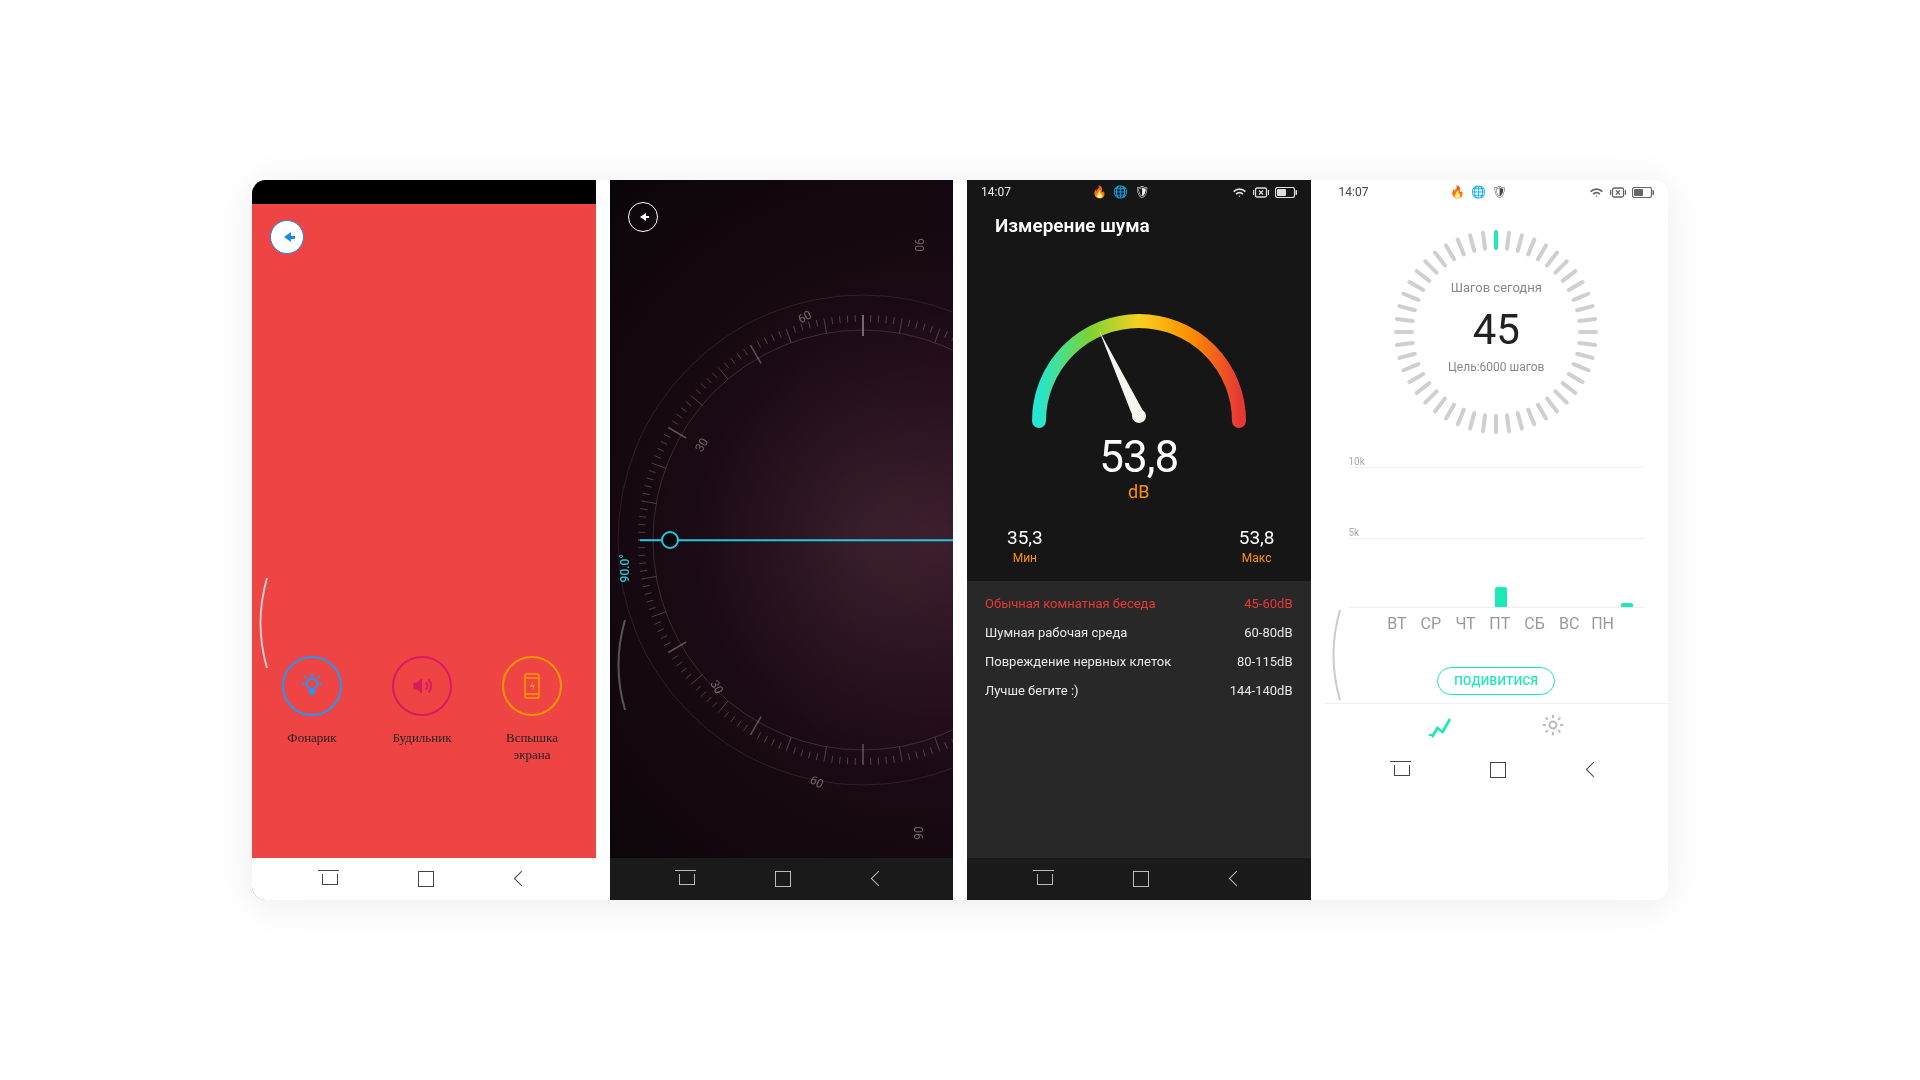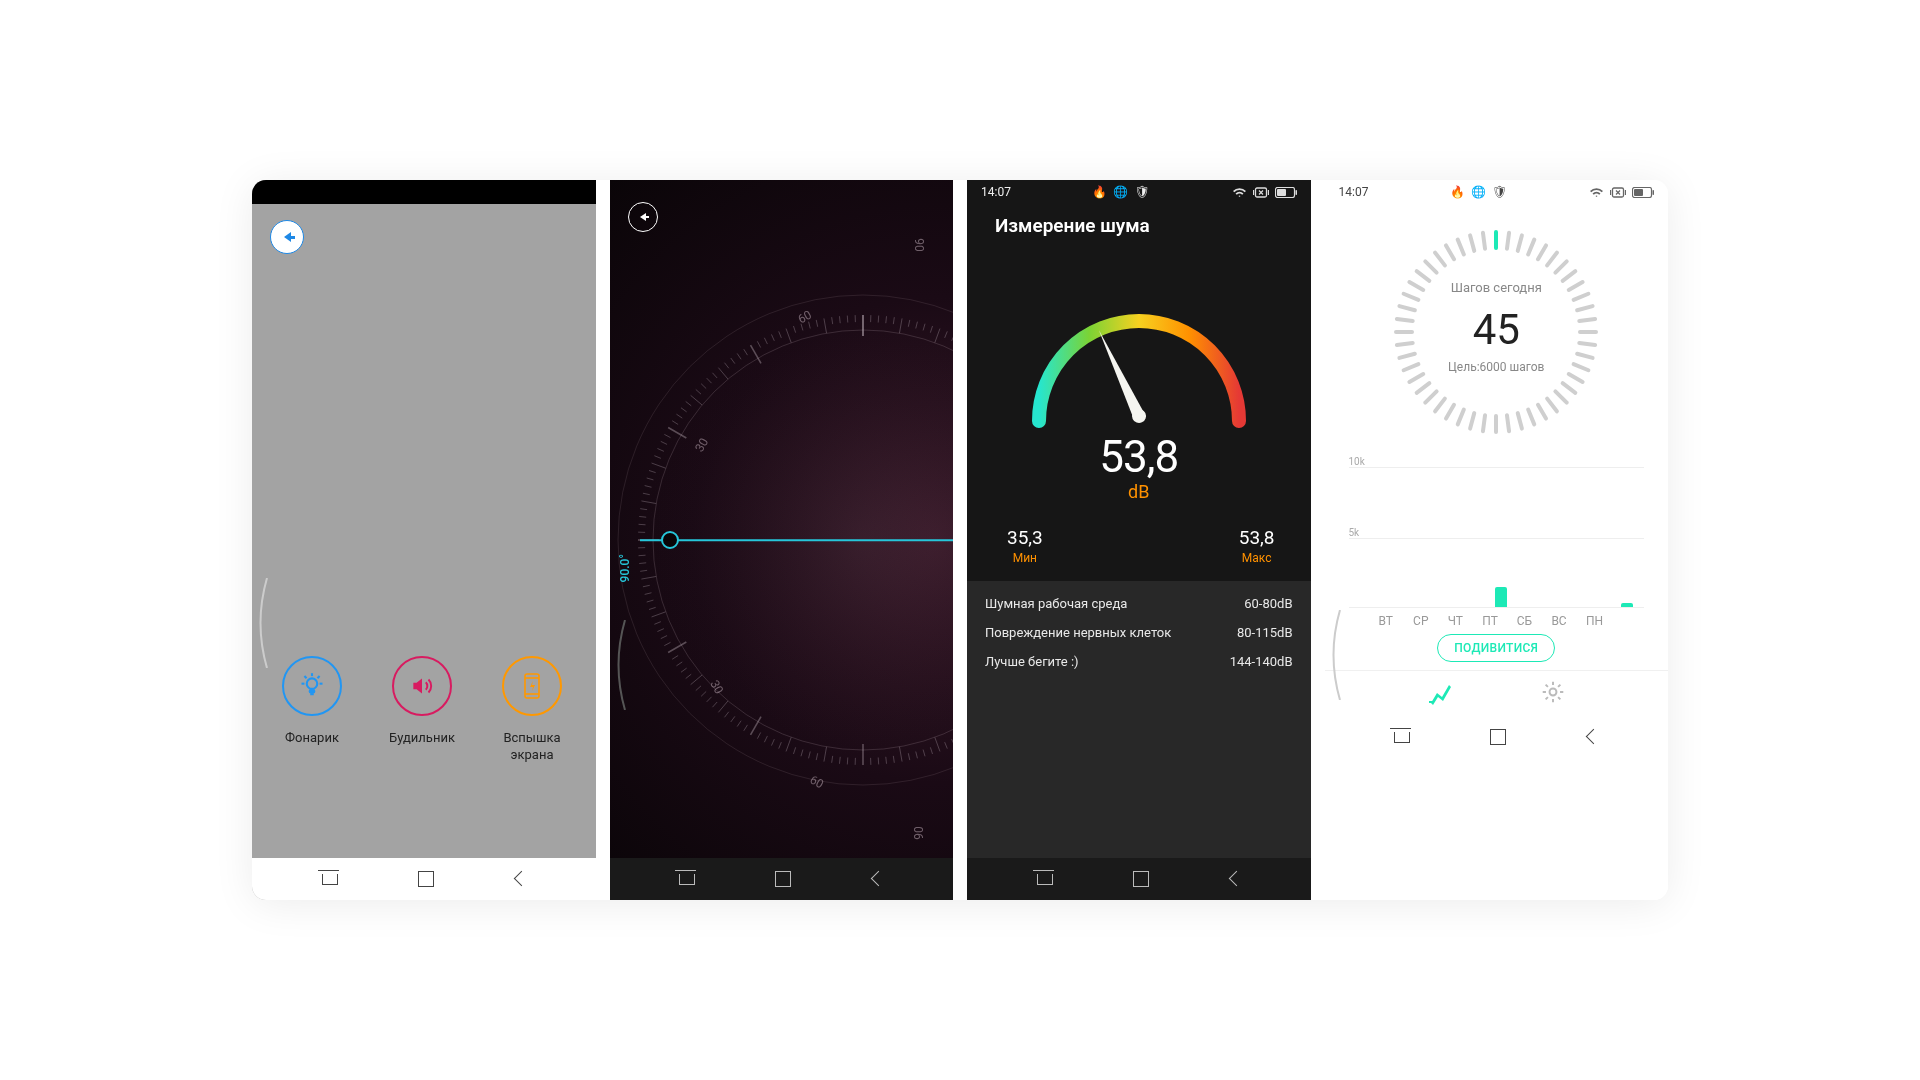--- a/index.html
+++ b/index.html
@@ -26,21 +26,21 @@
   .phone {
     width: 344px;
     height: 720px;
     position: relative;
     display: flex;
     flex-direction: column;
     overflow: hidden;
   }
 
   
-  .p1 { background: #a3a3a3; }
+  .p1 { background: #ef4444; font-family: Liberation Serif, serif; }
   .p1-status {
     height: 24px;
     background: #000;
     display: flex;
     align-items: center;
     justify-content: space-between;
     padding: 0 10px;
     font-size: 11px;
     color: #fff;
   }
@@ -324,27 +324,27 @@
     position: absolute;
     bottom: 0;
     width: 12px; height: 6px;
     background: #1de9b6;
     border-radius: 2px 2px 0 0;
   }
   .p4-days {
     display: flex;
     justify-content: space-between;
     padding: 6px 30px 0 30px;
-    font-size: 12px;
+    font-size: 16px;
     color: #999;
-    text-align: left;
+    text-align: right;
   }
   .p4-days span { width: 28px; }
   .p4-view-btn {
-    margin: 4px auto 8px auto;
+    margin: 32px auto 8px auto;
     padding: 6px 16px;
     border: 1.5px solid #1de9b6;
     color: #1de9b6;
     border-radius: 16px;
     width: fit-content;
     font-size: 12px;
     letter-spacing: 0.3px;
     font-weight: 500;
   }
   .p4-footer {
@@ -722,20 +722,24 @@
       <div class="p3-mm-block">
         <div class="p3-mm-val">35,3</div>
         <div class="p3-mm-lbl">Мин</div>
       </div>
       <div class="p3-mm-block">
         <div class="p3-mm-val">53,8</div>
         <div class="p3-mm-lbl">Макс</div>
       </div>
     </div>
     <div class="p3-levels">
+      <div class="p3-row active">
+        <span>Обычная комнатная беседа</span>
+        <span>45-60dB</span>
+      </div>
       <div class="p3-row">
         <span>Шумная рабочая среда</span>
         <span>60-80dB</span>
       </div>
       <div class="p3-row">
         <span>Повреждение нервных клеток</span>
         <span>80-115dB</span>
       </div>
       <div class="p3-row">
         <span>Лучше бегите :)</span>

